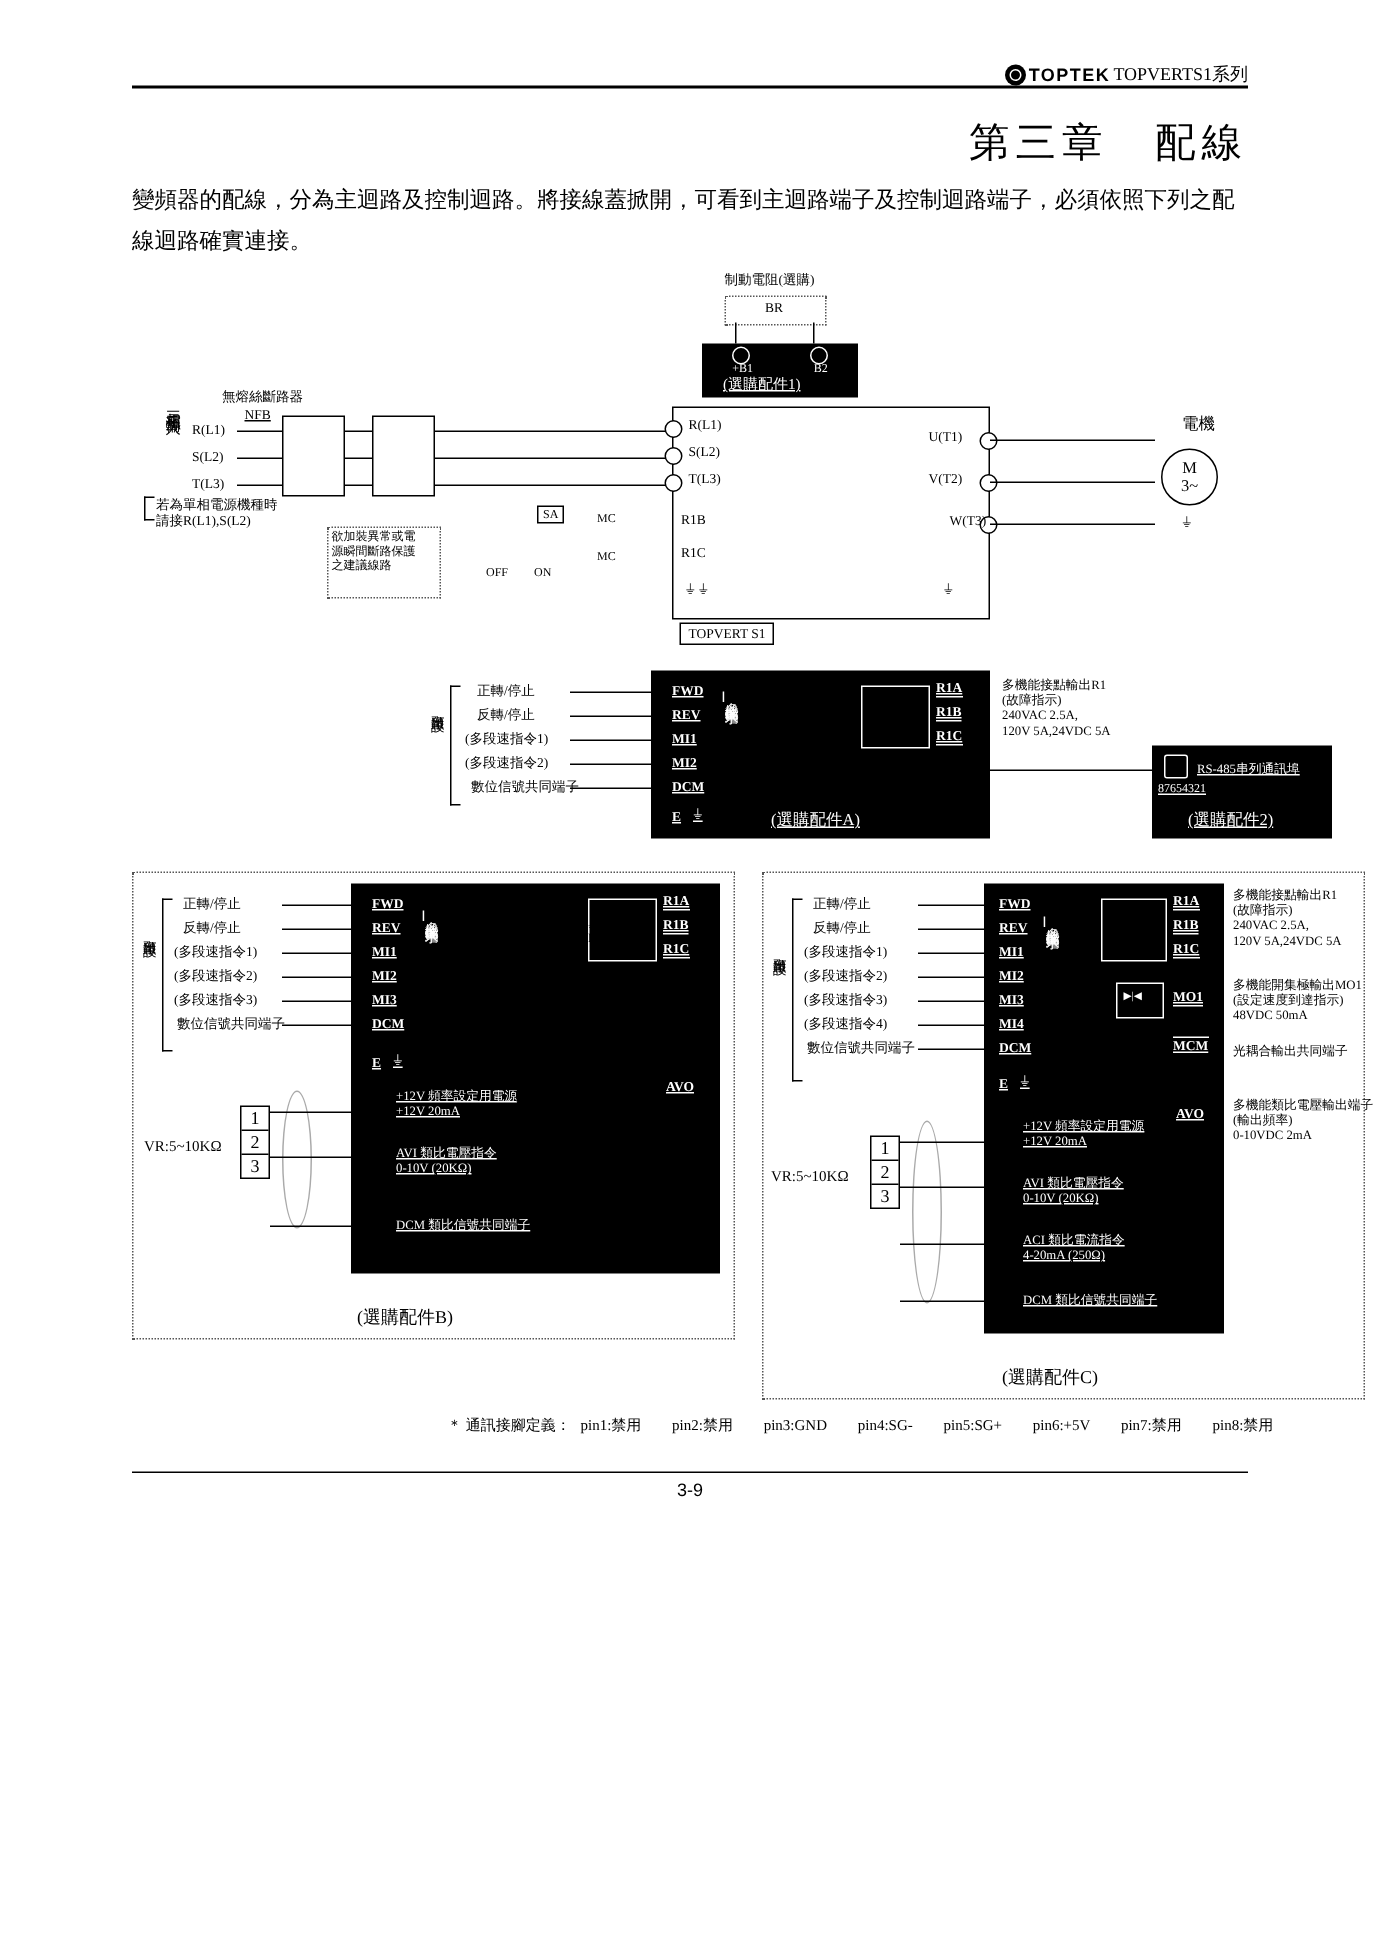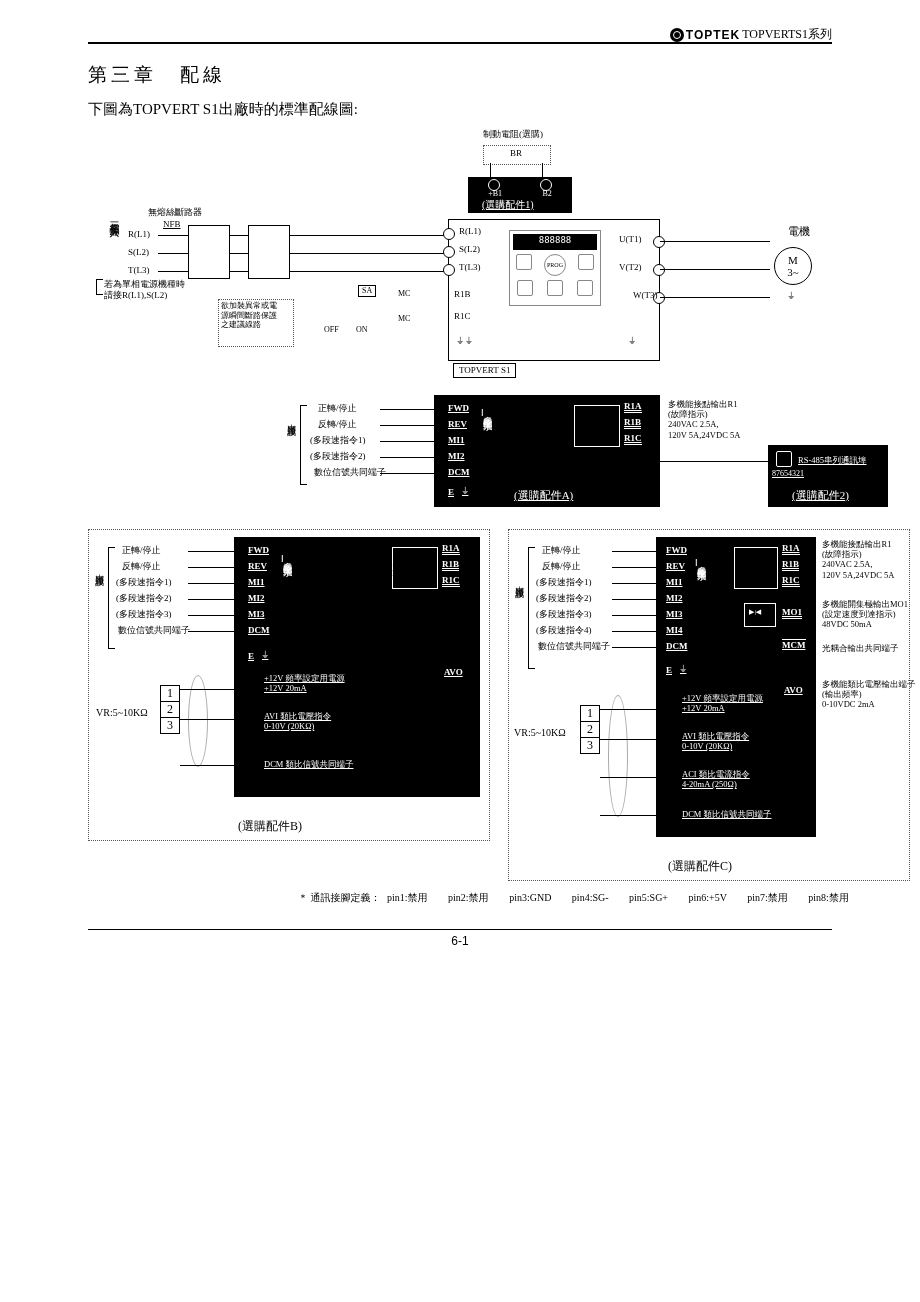--- a/index.html
+++ b/index.html
@@ -1,23 +1,23 @@
 <!DOCTYPE html>
 <html><head>
 <meta charset="utf-8">
 <style>
   body { margin:0; padding:0; background:#fff; font-family:"Microsoft JhengHei","PMingLiU",serif; color:#000; }
-  .page { width:844px; margin:0 auto; position:relative; padding:42px 50px 30px 50px; box-sizing:border-box; }
+  .page { width:844px; margin:15px auto; position:relative; padding:42px 50px 30px 50px; box-sizing:border-box; }
   .header-rule { border-top:2px solid #000; margin-bottom:0; position:relative; }
   .header-brand { position:absolute; right:0; top:-18px; font-size:12px; display:flex; align-items:center; }
   .brand-logo { width:14px; height:14px; background:#000; border-radius:50%; display:inline-block; margin-right:2px; position:relative; }
   .brand-logo::after{ content:""; position:absolute; left:3px; top:3px; width:6px; height:6px; border:1px solid #fff; border-radius:50%;}
   .brand-name { font-weight:bold; letter-spacing:1px; font-family:Arial,sans-serif; }
   .brand-series { font-family:"PMingLiU",serif; margin-left:2px; }
-  .chapter-title { text-align:left; font-size:19px; font-family:"DFKai-SB","KaiTi",serif; margin:18px 0 8px 0; letter-spacing:4px;}
+  .chapter-title { text-align:right; font-size:27px; font-family:"DFKai-SB","KaiTi",serif; margin:18px 0 8px 0; letter-spacing:4px;}
   .section-heading { font-size:18px; font-family:"DFKai-SB","KaiTi",serif; margin:4px 0 16px 0; }
   .body-text { font-size:15px; line-height:1.8; font-family:"DFKai-SB","KaiTi",serif; margin-bottom:6px;}
   .diagram-area { width:820px; height:770px; position:relative; margin:0 auto; font-family:"MingLiU","PMingLiU",serif; font-size:10px;}
   .blk { position:absolute; background:#000; color:#fff; box-sizing:border-box;}
   .lbl { position:absolute; font-size:9px; line-height:1.2; }
   .lbl.w { color:#fff;text-decoration:underline;}
   .dotbox { position:absolute; border:1px dotted #555; }
   .circ { position:absolute; border:1px solid #000; border-radius:50%; background:#fff;}
   .motor { position:absolute; width:38px; height:38px; border:1px solid #000; border-radius:50%; text-align:center; font-size:11px; line-height:1.1; padding-top:6px; box-sizing:border-box;}
   .tiny { font-size:8px;text-align:right;}
@@ -43,21 +43,21 @@
   <div class="header-rule">
     <div class="header-brand">
       <span class="brand-logo"></span>
       <span class="brand-name">TOPTEK</span>
       <span class="brand-series">TOPVERTS1系列</span>
     </div>
   </div>
 
   <div class="chapter-title">第三章　配線</div>
 
-  <div class="body-text">下圖為TOPVERT S1出廠時的標準配線圖:</div>
+  <div class="body-text">變頻器的配線，分為主迴路及控制迴路。將接線蓋掀開，可看到主迴路端子及控制迴路端子，必須依照下列之配線迴路確實連接。</div>
 
   <div class="diagram-area">
 
     <div class="lbl" style="left:395px; top:0px;">制動電阻(選購)</div>
     <div class="dotbox" style="left:395px; top:16px; width:66px; height:18px;">
       <div class="lbl" style="left:26px; top:2px;">BR</div>
     </div>
     <div class="line-v" style="left:402px; top:34px; height:14px;"></div>
     <div class="line-v" style="left:454px; top:34px; height:14px;"></div>
 
@@ -109,33 +109,20 @@
 
     <div style="position:absolute; left:360px; top:90px; width:210px; height:140px; border:1px solid #000;">
 
       <div class="circ" style="left:-6px; top:8px; width:10px;height:10px;"></div>
       <div class="circ" style="left:-6px; top:26px; width:10px;height:10px;"></div>
       <div class="circ" style="left:-6px; top:44px; width:10px;height:10px;"></div>
       <div class="lbl" style="left:10px; top:6px;">R(L1)</div>
       <div class="lbl" style="left:10px; top:24px;">S(L2)</div>
       <div class="lbl" style="left:10px; top:42px;">T(L3)</div>
 
-      <div style="position:absolute; left:60px; top:10px; width:90px; height:74px; border:1px solid #888;">
-        <div style="margin:3px;border:1px solid #000;height:14px;font-size:9px;text-align:center;font-family:monospace;background:#000;color:#fff;">888888</div>
-        <div style="display:flex;justify-content:space-around;margin-top:4px;">
-          <span style="width:14px;height:14px;border:1px solid #888;border-radius:2px;display:inline-block;"></span>
-          <span style="width:20px;height:20px;border:1px solid #888;border-radius:50%;display:inline-block;font-size:6px;text-align:center;line-height:20px;">PROG</span>
-          <span style="width:14px;height:14px;border:1px solid #888;border-radius:2px;display:inline-block;"></span>
-        </div>
-        <div style="display:flex;justify-content:space-around;margin-top:4px;">
-          <span style="width:14px;height:14px;border:1px solid #888;border-radius:2px;display:inline-block;"></span>
-          <span style="width:14px;height:14px;border:1px solid #888;border-radius:2px;display:inline-block;"></span>
-          <span style="width:14px;height:14px;border:1px solid #888;border-radius:2px;display:inline-block;"></span>
-        </div>
-      </div>
 
       <div class="circ" style="left:204px; top:16px; width:10px;height:10px;"></div>
       <div class="circ" style="left:204px; top:44px; width:10px;height:10px;"></div>
       <div class="circ" style="left:204px; top:72px; width:10px;height:10px;"></div>
       <div class="lbl" style="left:170px; top:14px;">U(T1)</div>
       <div class="lbl" style="left:170px; top:42px;">V(T2)</div>
       <div class="lbl" style="left:184px; top:70px;">W(T3)</div>
 
       <div class="lbl" style="left:8px; top:116px;">⏚ ⏚</div>
       <div class="lbl" style="left:180px; top:116px;">⏚</div>
@@ -499,16 +486,16 @@
   <div class="lbl" style="left: 256px; top: 408px; white-space: pre; font-size: 8.5px;">多機能接點輸出R1
 (故障指示)
 240VAC 2.5A,
 120V 5A,24VDC 5A</div>
       <div class="lbl" style="left: 256px; top: 536px; white-space: pre; font-size: 8.5px;">多機能類比電壓輸出端子
 (輸出頻率)
 0-10VDC 2mA</div>
     </div>
 
   <div class="footer-rule"></div>
-  <div class="pagenum">6-1</div>
+  <div class="pagenum">3-9</div>
 </div>
 
 <div style="position:absolute;"></div>
 
 </body></html>

